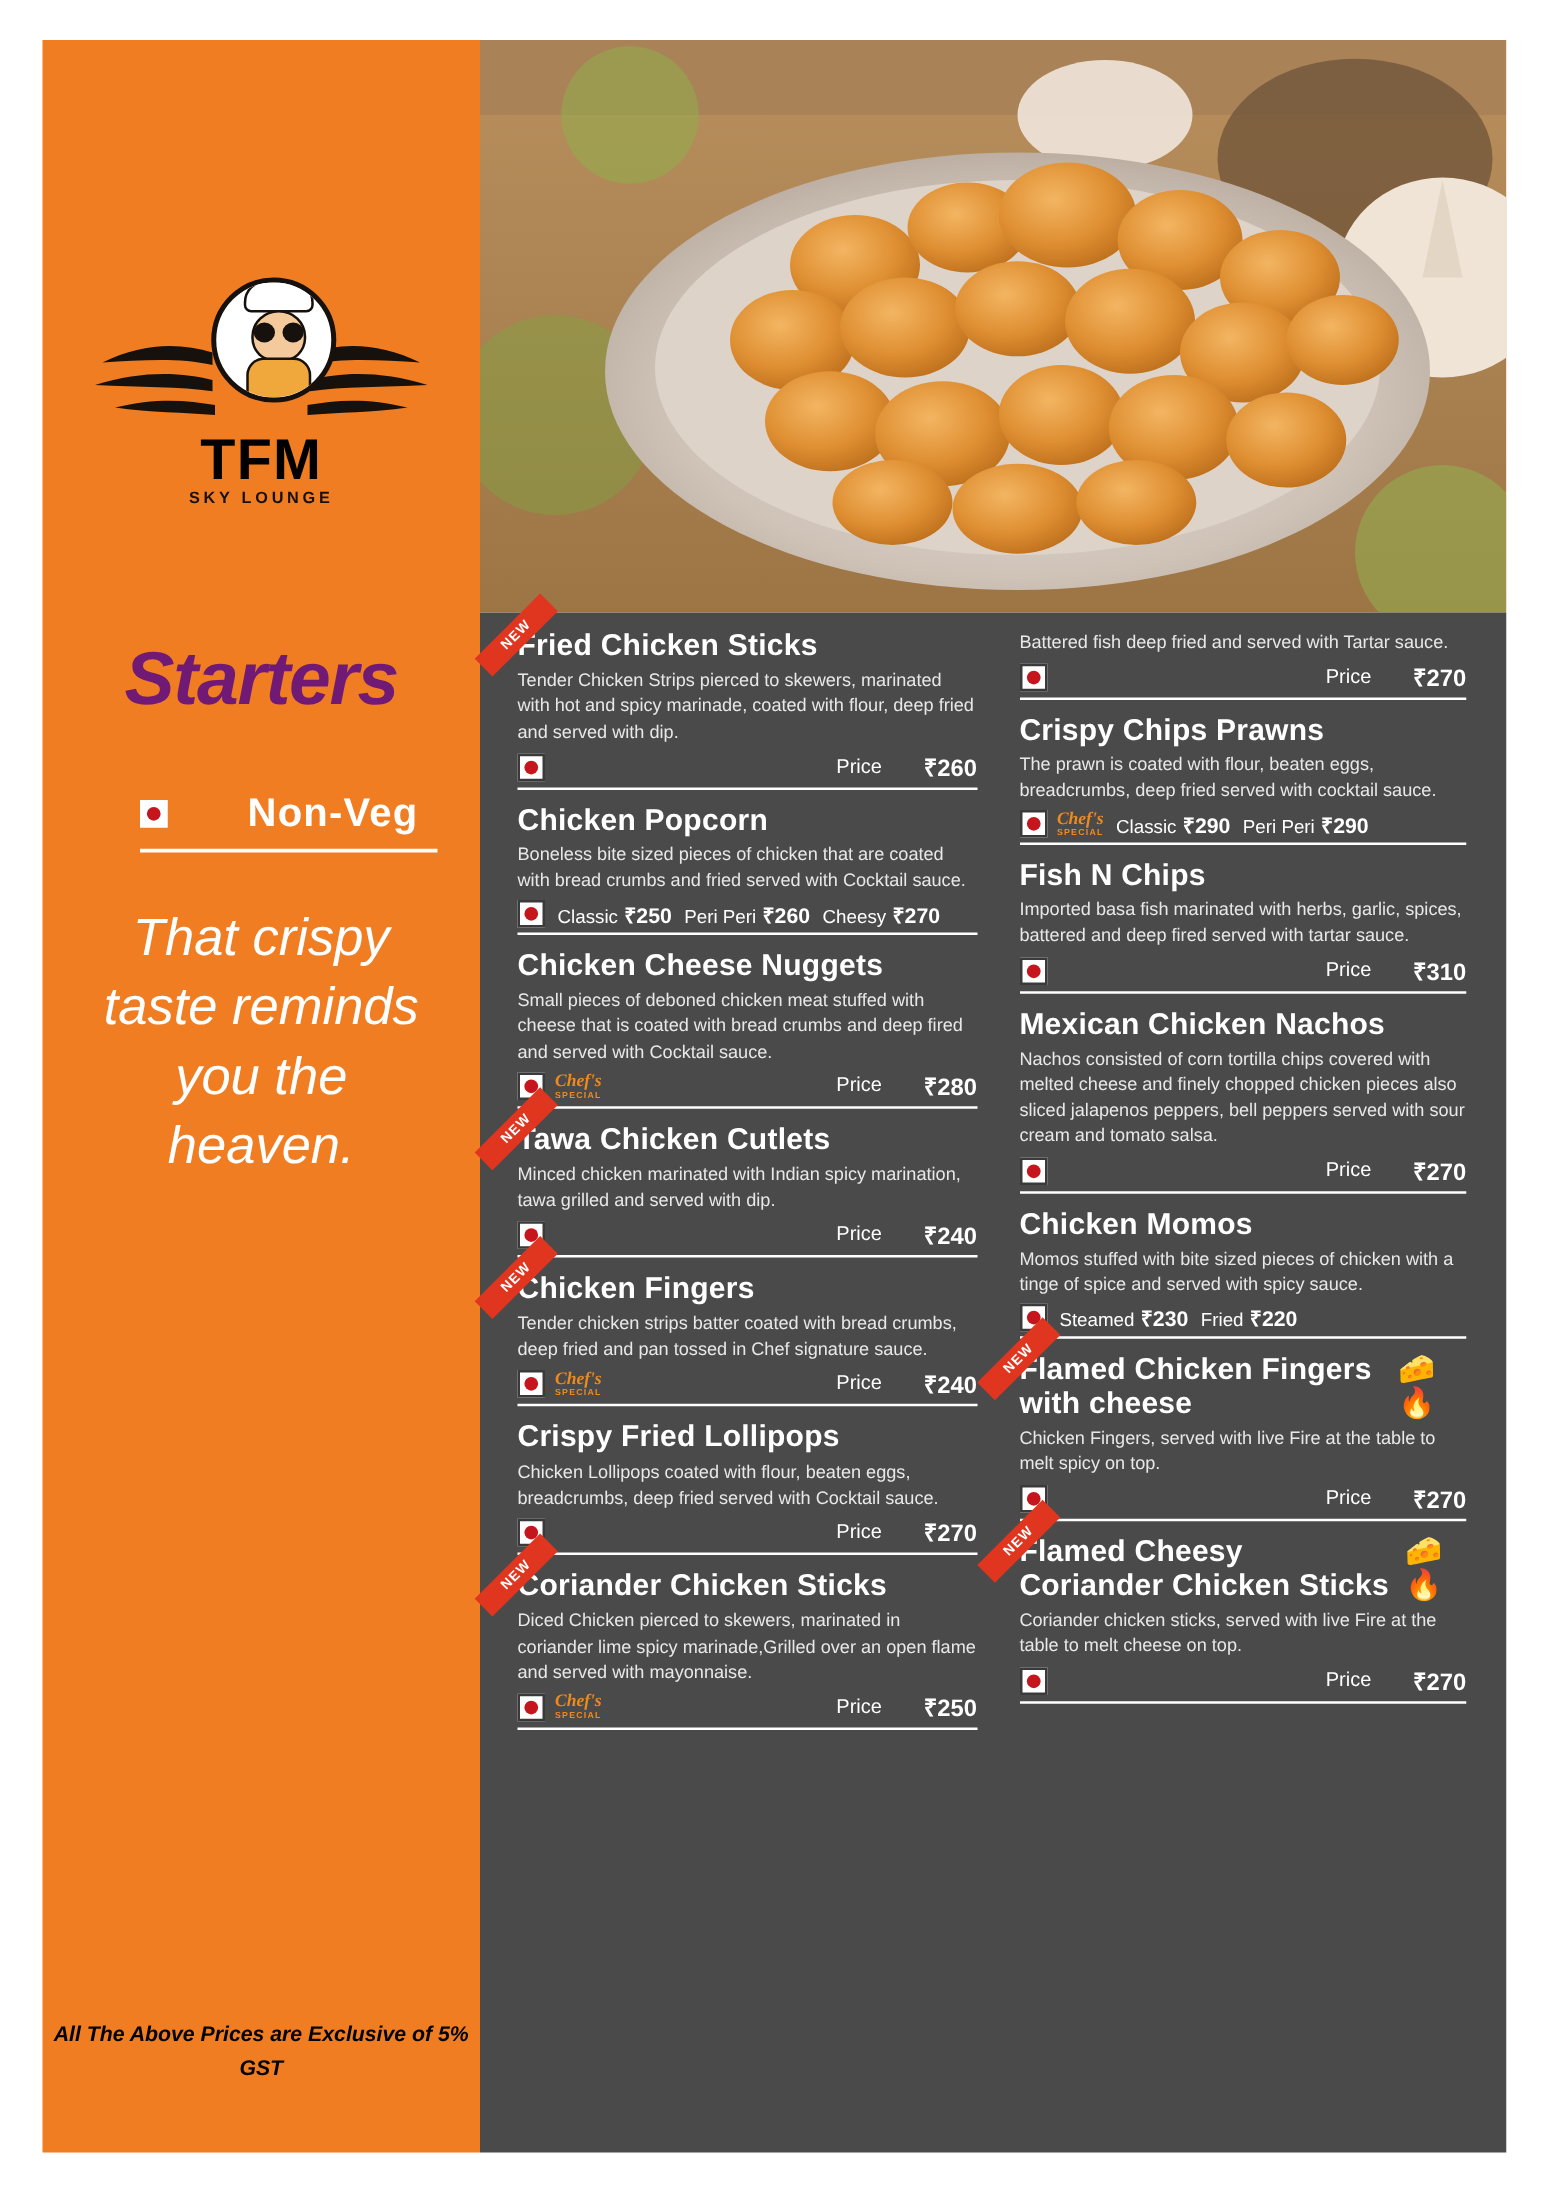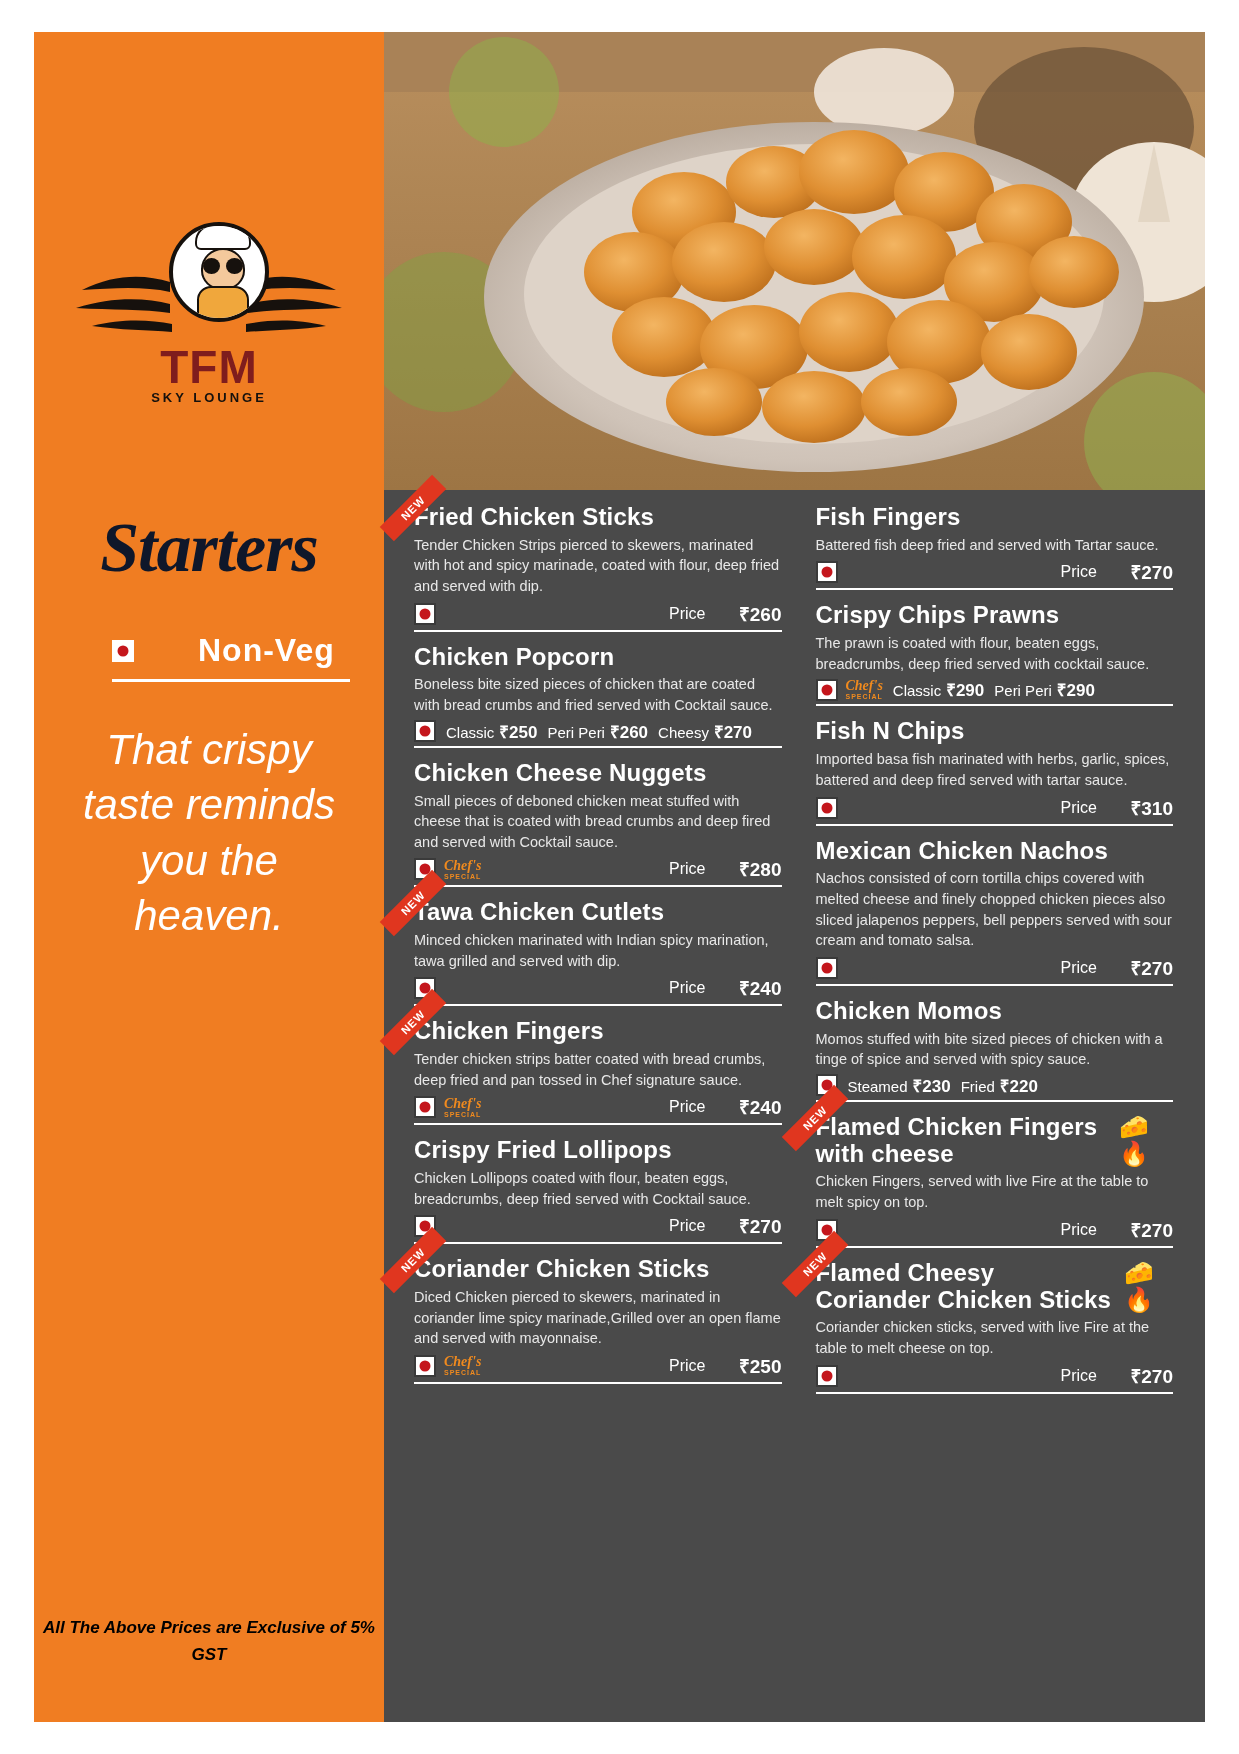--- a/index.html
+++ b/index.html
@@ -64,40 +64,40 @@
   .chef-glasses i:last-child { right: 0; }
   .chef-body {
     position: absolute; left: 24px; top: 60px;
     width: 52px; height: 34px;
     background: #f0a73c; border-radius: 14px 14px 0 0;
     border: 2px solid #16110d;
   }
   .logo-text {
     position: absolute; left: 0; top: 128px;
     width: 270px; text-align: center;
-    color: #7f1d1d;
+    color: #000000;
     font-family: "Liberation Sans", sans-serif;
     font-weight: bold;
     font-size: 46px;
     letter-spacing: 1px;
   }
   .logo-sub {
     position: absolute; left: 0; top: 178px;
     width: 270px; text-align: center;
     color: #16110d;
     font-size: 13px; letter-spacing: 3px; font-weight: bold;
   }
   .starters-title {
     position: absolute;
     left: 0; top: 476px; width: 350px;
     text-align: center;
-    color: #0f172a;
-    font-family: Liberation Serif, serif;
+    color: #701a75;
+    font-family: Liberation Sans, sans-serif;
     font-style: italic; font-weight: bold;
-    font-size: 70px;
+    font-size: 60px;
     letter-spacing: -1px;
   }
   .nonveg-row {
     position: absolute;
     left: 78px; top: 600px;
     width: 238px;
     display: flex; align-items: center;
     border-bottom: 3px solid #ffffff;
     padding-bottom: 10px;
   }
@@ -428,21 +428,20 @@
             <span class="price-label">Price</span>
             <span class="price-val">₹250</span>
           </div>
         </div>
 
       </div>
 
       <div class="col right">
 
         <div class="item">
-          <h3>Fish Fingers</h3>
           <p>Battered fish deep fried and served with Tartar sauce.</p>
           <div class="price-row">
             <span class="mark dark"></span>
             <span class="spacer"></span>
             <span class="price-label">Price</span>
             <span class="price-val">₹270</span>
           </div>
         </div>
 
         <div class="item">

